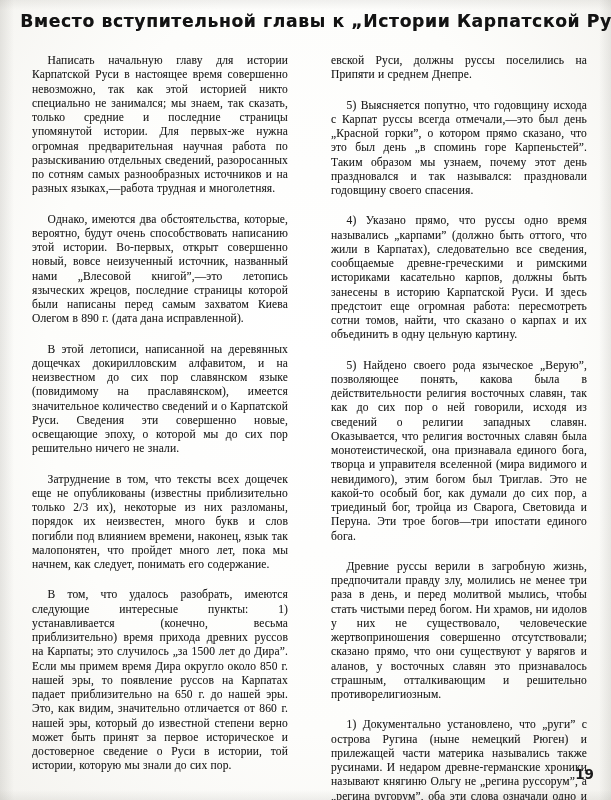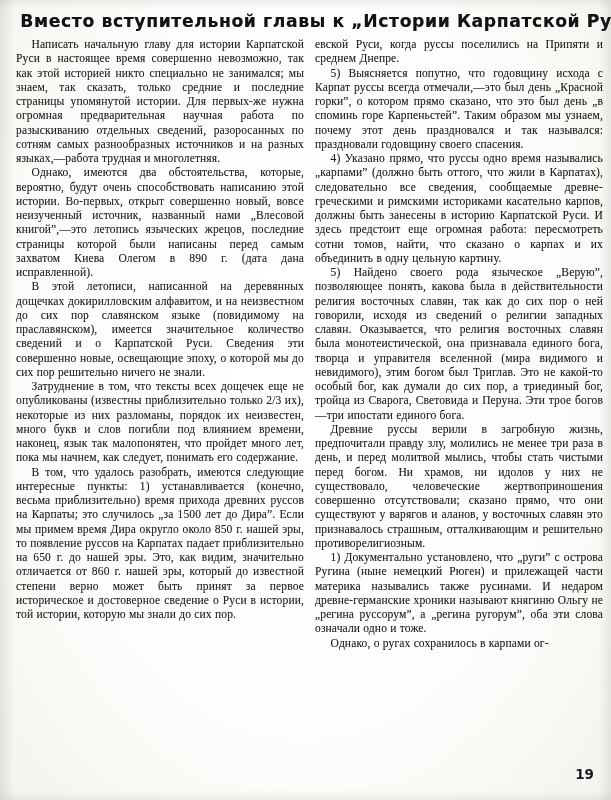--- a/index.html
+++ b/index.html
@@ -66,21 +66,21 @@
     display: flex;
     align-items: flex-start;
     gap: 11px;
   }
   .col {
     width: 288px;
     flex: 0 0 288px;
   }
 
   .para {
-    margin: 0;
+    margin: 16px;
     text-indent: 1.35em;
     text-align: justify;
     font-size: 11.55px;
     line-height: 14.25px;
     letter-spacing: .01em;
     word-spacing: .02em;
     color: #1c1c1c;
     hyphens: manual;
     text-shadow: 0 0 .35px rgba(0,0,0,.28);
   }
@@ -114,21 +114,21 @@
 
       <div class="col col-left">
         <p class="para">Написать начальную главу для истории Карпатской Руси в настоящее время совершенно невозможно, так как этой историей никто специально не занимался; мы знаем, так сказать, только средние и последние страницы упомянутой истории. Для первых-же нужна огромная предварительная научная работа по разыскиванию отдельных сведений, разоросанных по сотням самых разнообразных источников и на разных языках,—работа трудная и многолетняя.</p>
         <p class="para">Однако, имеются два обстоятельства, которые, вероятно, будут очень способствовать написанию этой истории. Во-первых, открыт совершенно новый, вовсе неизученный источник, названный нами „Влесовой книгой”,—это летопись языческих жрецов, последние страницы которой были написаны перед самым захватом Киева Олегом в 890 г. (дата дана исправленной).</p>
         <p class="para">В этой летописи, написанной на деревянных дощечках докирилловским алфавитом, и на неизвестном до сих пор славянском языке (повидимому на праславянском), имеется значительное количество сведений и о Карпатской Руси. Сведения эти совершенно новые, освещающие эпоху, о которой мы до сих пор решительно ничего не знали.</p>
         <p class="para">Затруднение в том, что тексты всех дощечек еще не опубликованы (известны приблизительно только 2/3 их), некоторые из них разломаны, порядок их неизвестен, много букв и слов погибли под влиянием времени, наконец, язык так малопонятен, что пройдет много лет, пока мы начнем, как следует, понимать его содержание.</p>
         <p class="para">В том, что удалось разобрать, имеются следующие интересные пункты: 1) устанавливается (конечно, весьма приблизительно) время прихода древних руссов на Карпаты; это случилось „за 1500 лет до Дира”. Если мы примем время Дира округло около 850 г. нашей эры, то появление руссов на Карпатах падает приблизительно на 650 г. до нашей эры. Это, как видим, значительно отличается от 860 г. нашей эры, который до известной степени верно может быть принят за первое историческое и достоверное сведение о Руси в истории, той истории, которую мы знали до сих пор.</p>
       </div>
 
       <div class="col col-right">
-        <p class="para noindent">евской Руси, когда руссы поселились на Припяти и среднем Днепре.</p>
+        <p class="para noindent">евской Руси, должны руссы поселились на Припяти и среднем Днепре.</p>
         <p class="para">5) Выясняется попутно, что годовщину исхода с Карпат руссы всегда отмечали,—это был день „Красной горки”, о котором прямо сказано, что это был день „в споминь горе Карпеньстей”. Таким образом мы узнаем, почему этот день праздновался и так назывался: праздновали годовщину своего спасения.</p>
         <p class="para">4) Указано прямо, что руссы одно время назывались „карпами” (должно быть оттого, что жили в Карпатах), следовательно все сведения, сообщаемые древне-греческими и римскими историками касательно карпов, должны быть занесены в историю Карпатской Руси. И здесь предстоит еще огромная работа: пересмотреть сотни томов, найти, что сказано о карпах и их объединить в одну цельную картину.</p>
         <p class="para">5) Найдено своего рода языческое „Верую”, позволяющее понять, какова была в действительности религия восточных славян, так как до сих пор о ней говорили, исходя из сведений о религии западных славян. Оказывается, что религия восточных славян была монотеистической, она признавала единого бога, творца и управителя вселенной (мира видимого и невидимого), этим богом был Триглав. Это не какой-то особый бог, как думали до сих пор, а триединый бог, тройца из Сварога, Световида и Перуна. Эти трое богов—три ипостати единого бога.</p>
         <p class="para">Древние руссы верили в загробную жизнь, предпочитали правду злу, молились не менее три раза в день, и перед молитвой мылись, чтобы стать чистыми перед богом. Ни храмов, ни идолов у них не существовало, человеческие жертвоприношения совершенно отсутствовали; сказано прямо, что они существуют у варягов и аланов, у восточных славян это признавалось страшным, отталкивающим и решительно противорелигиозным.</p>
         <p class="para">1) Документально установлено, что „руги” с острова Ругина (ныне немецкий Рюген) и прилежащей части материка назывались также русинами. И недаром древне-германские хроники называют княгиню Ольгу не „регина руссорум”, а „регина ругорум”, оба эти слова означали одно и тоже.</p>
         <p class="para">Однако, о ругах сохранилось в карпами ог-</p>
       </div>
 
     </div>
   </div>

